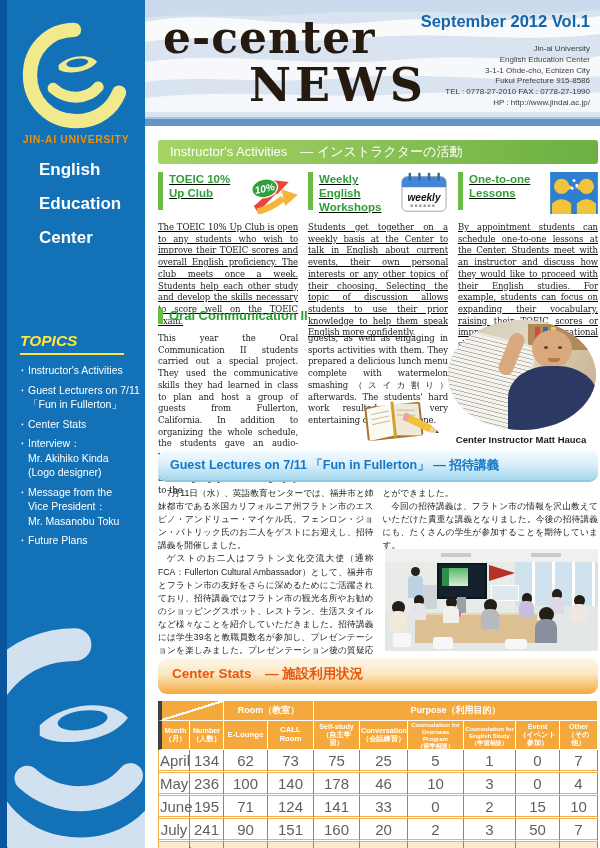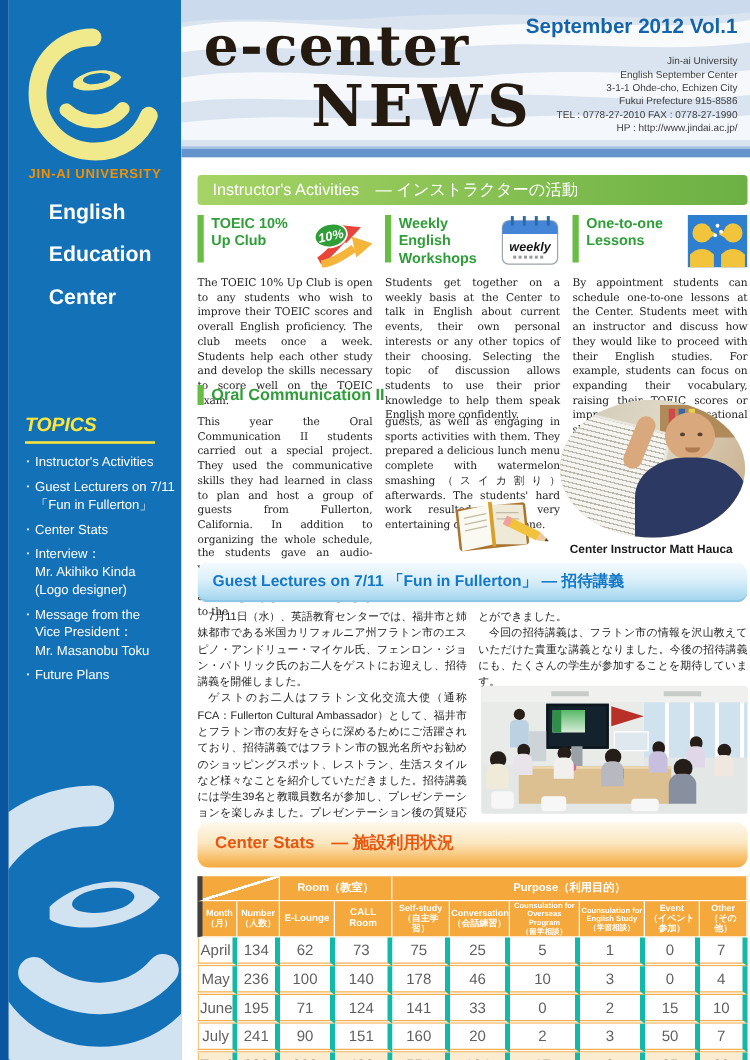--- a/index.html
+++ b/index.html
@@ -27,21 +27,21 @@
   .brand-news{position:absolute;left:104px;top:58px;font-family:"DejaVu Serif","Liberation Serif",serif;
               font-weight:900;font-size:46px;color:#241a10;letter-spacing:4px;}
   .issue{position:absolute;right:10px;top:12px;color:#1464ab;font-weight:bold;font-size:16.5px;}
   .address{position:absolute;right:10px;top:44px;text-align:right;font-size:8px;line-height:10.8px;color:#3c3c3c;}
   .bar-light{position:absolute;left:0;bottom:7px;width:100%;height:2px;background:#a9c3e0;}
   .bar-dark{position:absolute;left:0;bottom:0;width:100%;height:7px;background:#6494cb;}
   
   .sec-bar-green{position:absolute;left:158px;top:140px;width:428px;height:24px;border-radius:3px;
       background:linear-gradient(90deg,#a6d365,#6cb043);color:#fff;font-weight:normal;font-size:13px;
       line-height:24px;padding-left:12px;}
-  .cols{position:absolute;left:158px;top:172px;width:440px;display:flex;gap:10px;}
+  .cols{position:absolute;left:158px;top:172px;width:440px;display:flex;gap:10px;text-decoration:underline;}
   .col{width:140px;}
   .col-head{display:flex;align-items:flex-start;height:44px;margin-bottom:6px;}
   .g-bar{width:5px;height:38px;background:#69bd45;margin-right:6px;flex:none;}
   .col-title{color:#2f9e38;font-weight:bold;font-size:11.5px;line-height:1.2;white-space:pre-line;padding-top:1px;}
   .col-icon{margin-left:auto;flex:none;}
   .serif-body{font-family:"DejaVu Serif","Liberation Serif",serif;font-size:8.5px;line-height:11.7px;
               text-align:justify;color:#1c1c1c;letter-spacing:-0.1px;}
   .oral-head{position:absolute;left:158px;top:308px;display:flex;align-items:flex-start;}
   .oral-head .g-bar{height:16px;}
   .oral-title{color:#2f9e38;font-weight:bold;font-size:13px;}
@@ -70,22 +70,22 @@
   .stats-table{position:absolute;left:158px;top:701px;width:440px;}
   .stats-table table{width:440px;border-collapse:separate;border-spacing:0;table-layout:fixed;}
   .stats-table th{background:#f5a93c;color:#fff;border-right:1px solid #fff;border-bottom:1px solid #fff;
       font-weight:bold;white-space:pre-line;vertical-align:middle;padding:0 1px;line-height:1.15;}
   .stats-table tr th:first-child{border-left:4px solid #404040;}
   th.gh{height:19px;font-size:9px;}
   th.diag{background:linear-gradient(to bottom right,transparent 47%,#fff 47%,#fff 53%,transparent 53%),#f5a93c;}
   th.ch{height:28px;font-size:7.2px;}
   th.c2,th.c3{font-size:7.8px;}
   th.c6,th.c7{font-size:6.1px;}
-  .stats-table td{background:#fff;border-right:4px solid #14b8a6;border-bottom:3px double #f3b04e;
-      text-align:center;font-size:12px;color:#5f5f5f;height:18px;vertical-align:middle;}
+  .stats-table td{background:#fff;border-right:1px solid #14b8a6;border-bottom:3px double #f3b04e;
+      text-align:center;font-size:15px;color:#5f5f5f;height:18px;vertical-align:middle;}
   .stats-table td:first-child{border-left:1px solid #f3b04e;}
   .stats-table tr.total td{background:#fbecd0;}
   col.c0{width:32px}col.c1{width:34px}col.c2{width:44px}col.c3{width:46px}col.c4{width:46px}
   col.c5{width:48px}col.c6{width:56px}col.c7{width:52px}col.c8{width:44px}col.c9{width:38px}
   
   .abs{position:absolute;}
 </style>
 </head>
 <body>
 
@@ -162,21 +162,21 @@
       <path fill="#c9d9ec" opacity="0.9" d="M0 0 L455 0 L455 10 C 360 20 260 6 160 14 C 90 19 40 12 0 18 Z"></path>
       <path fill="#ffffff" opacity="0.8" d="M0 22 C 70 8 140 30 225 22 C 310 14 390 26 455 16 L455 34 C 380 44 300 30 215 38 C 130 46 60 32 0 42 Z"></path>
       <path fill="#ffffff" opacity="0.75" d="M0 62 C 80 50 160 68 250 60 C 330 53 400 64 455 56 L455 76 C 370 86 290 70 200 78 C 120 85 55 74 0 82 Z"></path>
       <path fill="#ffffff" opacity="0.7" d="M0 98 C 90 88 170 100 260 94 C 340 89 410 98 455 92 L455 112 L0 112 Z"></path>
     </svg>
     <div class="brand-ecenter">e-center</div>
     <div class="brand-news">NEWS</div>
     <div class="issue">September 2012 Vol.1</div>
     <div class="address">
         <div>Jin-ai University</div>
-        <div>English September Center</div>
+        <div>English Education Center</div>
         <div>3-1-1 Ohde-cho, Echizen City</div>
         <div>Fukui Prefecture 915-8586</div>
         <div>TEL : 0778-27-2010  FAX : 0778-27-1990</div>
         <div>HP : http://www.jindai.ac.jp/</div>
       </div>
     <div class="bar-light"></div>
     <div class="bar-dark"></div>
   </div>
 
   <div class="sec-bar-green">Instructor's Activities　― インストラクターの活動</div>

